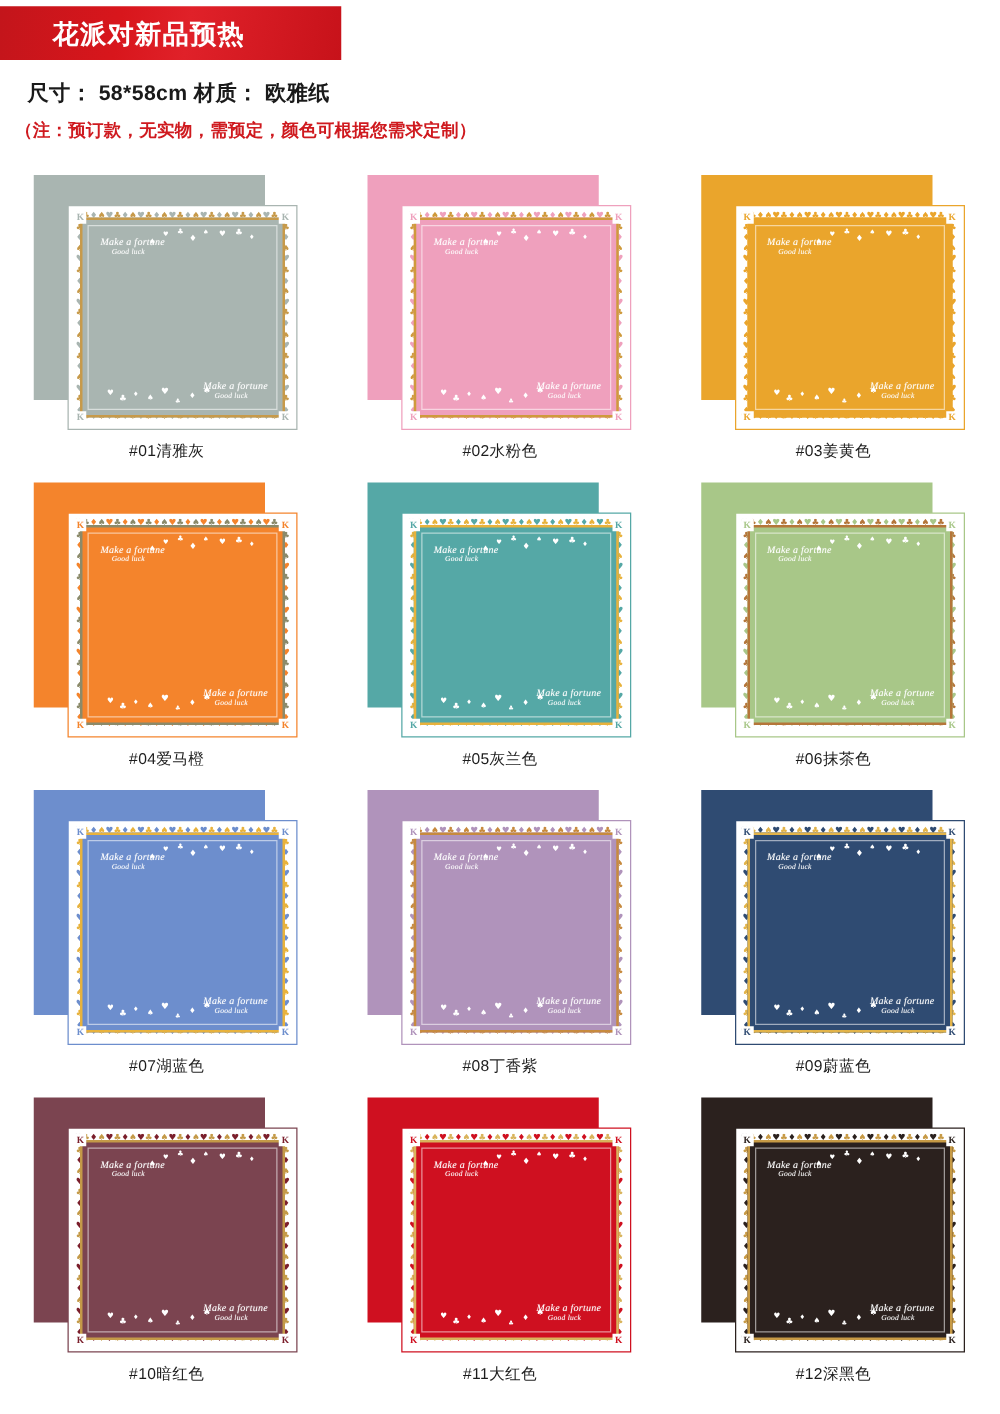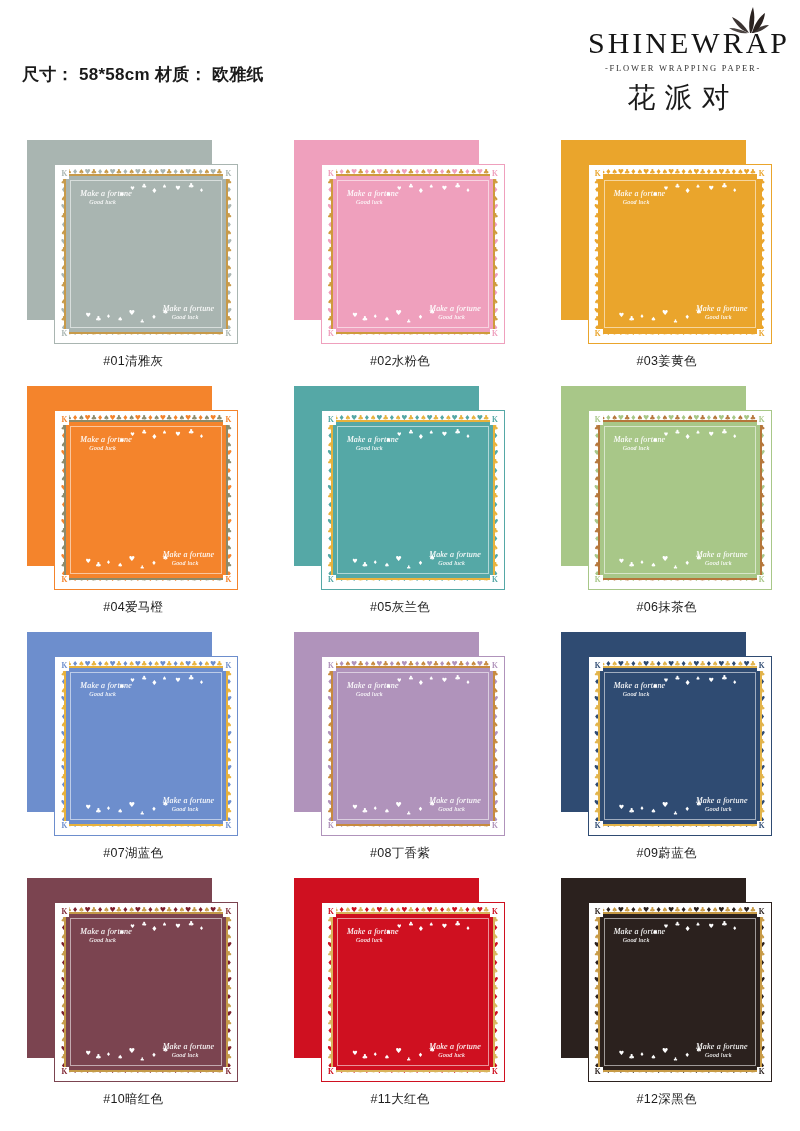--- a/index.html
+++ b/index.html
@@ -153,42 +153,30 @@
     font-size:12.5px;
     color:#1d1d1d;
     letter-spacing:.3px;
   }
 </style>
 </head>
 <body>
 
 <div class="header">
 
+  <div class="banner">
+    <span class="banner-text">花派对新品预热</span>
+  </div>
 
   <div class="title-row">
     <span class="t-small">尺寸： 58*58cm 材质： 欧雅纸</span>
   </div>
 
-
-  <div class="brand">
-    <span class="brand-leaf">
-      <svg width="42" height="30" viewBox="0 0 42 30">
-        <g fill="#2a2220">
-          <path d="M22 29 C20 20 22 10 25 3 C27 11 27 22 23 29 Z"></path>
-          <path d="M24 29 C26 21 31 13 37 9 C36 18 31 26 25 29 Z"></path>
-          <path d="M21 29 C17 22 11 16 4 13 C8 21 14 27 21 29 Z" opacity="0.92"></path>
-          <path d="M23 29 C28 24 35 21 41 21 C36 26 29 29 23 29 Z" opacity="0.9"></path>
-          <path d="M20 29 C15 26 8 24 1 24 C7 28 14 30 20 29 Z" opacity="0.85"></path>
-        </g>
-      </svg>
-    </span>
-    <div class="brand-name">SHINEWRAP</div>
-    <div class="brand-sub">-FLOWER WRAPPING PAPER-</div>
-    <div class="brand-cn">花派对</div>
-  </div>
+  <div class="note">（注：预订款，无实物，需预定，颜色可根据您需求定制）</div>
+
 </div>
 
 <div class="grid" id="swatch-grid">
     <div class="cell">
       <div class="card-wrap">
         <div class="back-sheet" style="background:#a9b5b1"></div>
         <div class="card" style="background:#ffffff;box-shadow:0 0 0 1px #a9b5b1">
           <div class="card-inner" style="background:#ffffff">
             <div class="strip strip-top"><span style="color:#a9b5b1">♥</span><span style="color:#c79a4a">♣</span><span style="color:#a9b5b1">♦</span><span style="color:#c79a4a">♠</span><span style="color:#a9b5b1">♥</span><span style="color:#c79a4a">♣</span><span style="color:#a9b5b1">♦</span><span style="color:#c79a4a">♠</span><span style="color:#a9b5b1">♥</span><span style="color:#c79a4a">♣</span><span style="color:#a9b5b1">♦</span><span style="color:#c79a4a">♠</span><span style="color:#a9b5b1">♥</span><span style="color:#c79a4a">♣</span><span style="color:#a9b5b1">♦</span><span style="color:#c79a4a">♠</span><span style="color:#a9b5b1">♥</span><span style="color:#c79a4a">♣</span><span style="color:#a9b5b1">♦</span><span style="color:#c79a4a">♠</span><span style="color:#a9b5b1">♥</span><span style="color:#c79a4a">♣</span><span style="color:#a9b5b1">♦</span><span style="color:#c79a4a">♠</span><span style="color:#a9b5b1">♥</span><span style="color:#c79a4a">♣</span></div>
             <div class="strip strip-bot"><span style="color:#a9b5b1">♥</span><span style="color:#c79a4a">♣</span><span style="color:#a9b5b1">♦</span><span style="color:#c79a4a">♠</span><span style="color:#a9b5b1">♥</span><span style="color:#c79a4a">♣</span><span style="color:#a9b5b1">♦</span><span style="color:#c79a4a">♠</span><span style="color:#a9b5b1">♥</span><span style="color:#c79a4a">♣</span><span style="color:#a9b5b1">♦</span><span style="color:#c79a4a">♠</span><span style="color:#a9b5b1">♥</span><span style="color:#c79a4a">♣</span><span style="color:#a9b5b1">♦</span><span style="color:#c79a4a">♠</span><span style="color:#a9b5b1">♥</span><span style="color:#c79a4a">♣</span><span style="color:#a9b5b1">♦</span><span style="color:#c79a4a">♠</span><span style="color:#a9b5b1">♥</span><span style="color:#c79a4a">♣</span><span style="color:#a9b5b1">♦</span><span style="color:#c79a4a">♠</span><span style="color:#a9b5b1">♥</span><span style="color:#c79a4a">♣</span></div>

